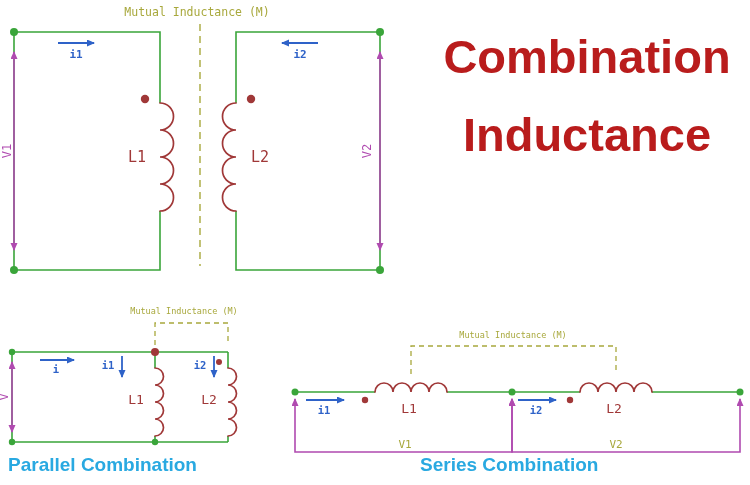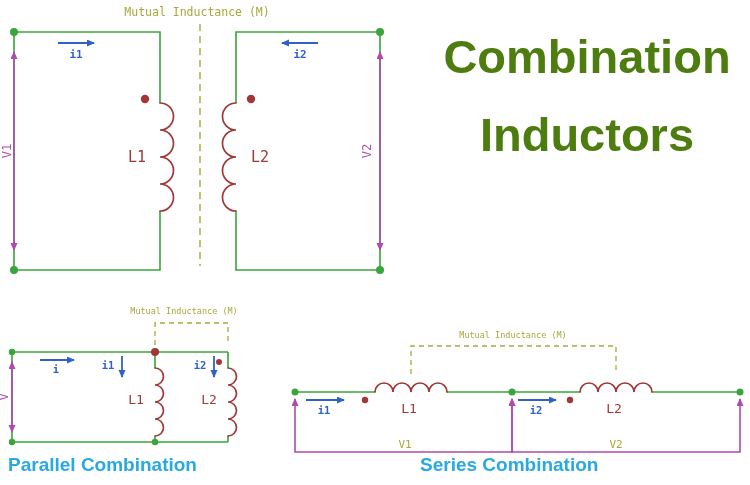--- a/index.html
+++ b/index.html
@@ -14,21 +14,21 @@
   .volt{stroke:#b04ab0;stroke-width:1.6;fill:none;}
   .gdot{fill:#3aa53a;}
   .rdot{fill:#a03838;}
   text{stroke:none;}
   .t-olive{fill:#a8a83c;font-family:"DejaVu Sans Mono",monospace;}
   .t-blue{fill:#2e62c8;font-family:"DejaVu Sans Mono",monospace;font-weight:bold;}
   .t-coil{fill:#a03838;font-family:"DejaVu Sans Mono",monospace;}
   .t-volt{fill:#b04ab0;font-family:"DejaVu Sans Mono",monospace;}
   .caption{fill:#29a9e1;font-family:"Liberation Sans",sans-serif;font-weight:bold;font-size:19px;}
   .title{position:absolute;left:428px;top:18px;width:318px;text-align:center;
-         color:#4d7c0f;font-weight:700;font-size:47px;line-height:78px;}
+         color:#b91c1c;font-weight:700;font-size:47px;line-height:78px;}
 </style>
 </head>
 <body>
 
 <div id="stage">
 
   <svg width="750" height="485" viewBox="0 0 750 485">
     <defs>
       <marker id="arrB" markerUnits="userSpaceOnUse" markerWidth="10" markerHeight="10" refX="7" refY="3.5" orient="auto">
         <path d="M0,0 L8,3.5 L0,7 Z" fill="#2e62c8"></path>
@@ -120,16 +120,16 @@
       <text class="t-coil" x="409" y="413" font-size="13" text-anchor="middle">L1</text>
       <text class="t-coil" x="614" y="413" font-size="13" text-anchor="middle">L2</text>
       <text class="t-olive" x="405" y="448" font-size="11" text-anchor="middle">V1</text>
       <text class="t-olive" x="616" y="448" font-size="11" text-anchor="middle">V2</text>
       <text class="caption" x="420" y="471" text-anchor="start">Series Combination</text>
     </g>
   </svg>
 
   <div class="title">
     <div>Combination</div>
-    <div>Inductors</div>
+    <div>Inductance</div>
   </div>
 
 </div>
 
 </body></html>

